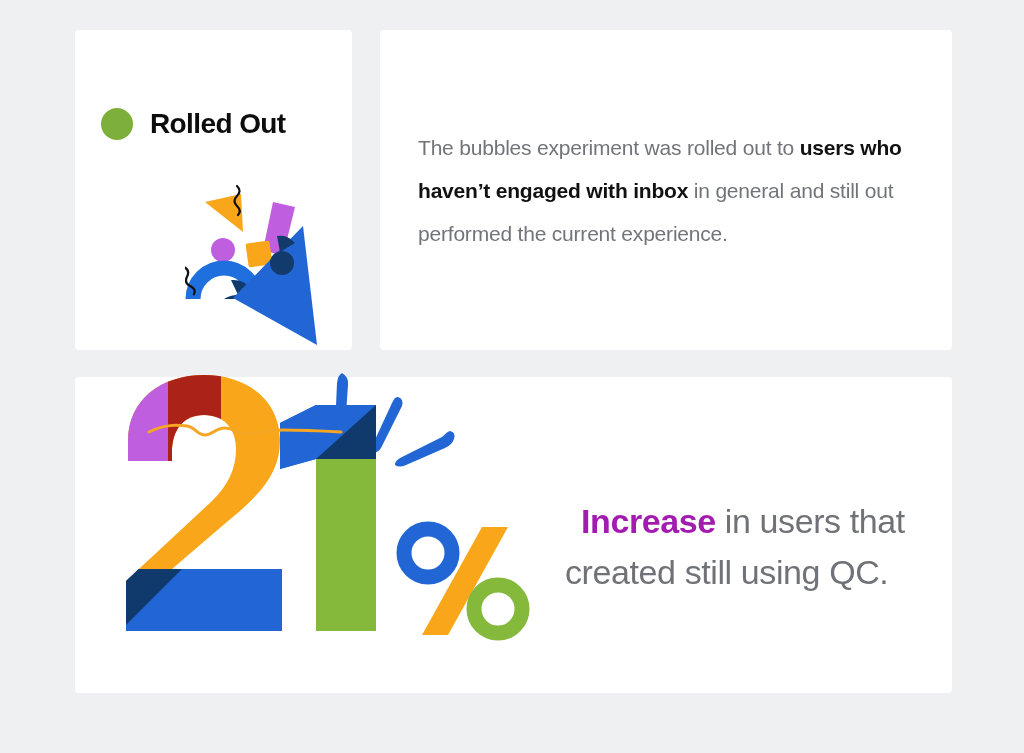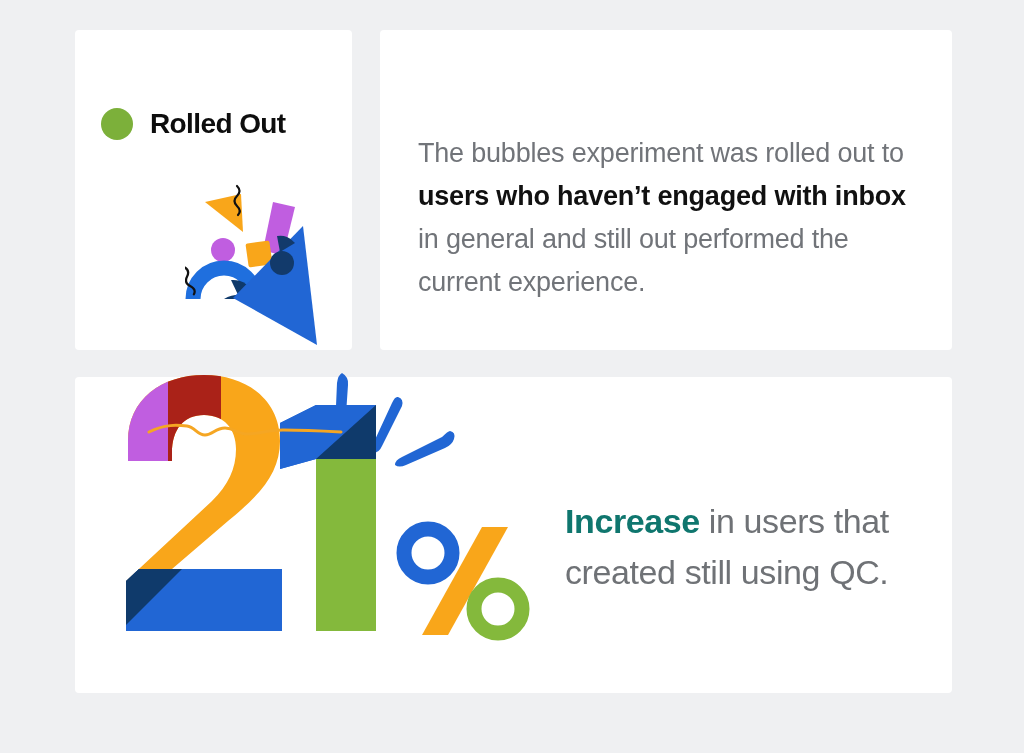--- a/index.html
+++ b/index.html
@@ -79,21 +79,21 @@
     width: 200px;
     height: 180px;
   }
 
   
   .summary-text {
     position: absolute;
     left: 38px;
     top: 75px;
     width: 500px;
-    font-size: 27px;
+    font-size: 21px;
     line-height: 43px;
     color: #717479;
     letter-spacing: -0.2px;
   }
   .summary-text b {
     color: #111111;
     font-weight: bold;
   }
 
   
@@ -109,23 +109,24 @@
     position: absolute;
     left: 490px;
     top: 85px;
     width: 380px;
     font-size: 34px;
     line-height: 51px;
     color: #6f7276;
     letter-spacing: -0.4px;
   }
   .metric-text .emph {
-    color: #0f766e;
+    color: #a21caf;
     font-weight: bold;
     position: relative;
+    margin-left: 16px;
   }
   .squiggle {
     position: absolute;
     left: 72px;
     top: 46px;
     width: 196px;
     height: 14px;
     pointer-events: none;
   }
 </style>

